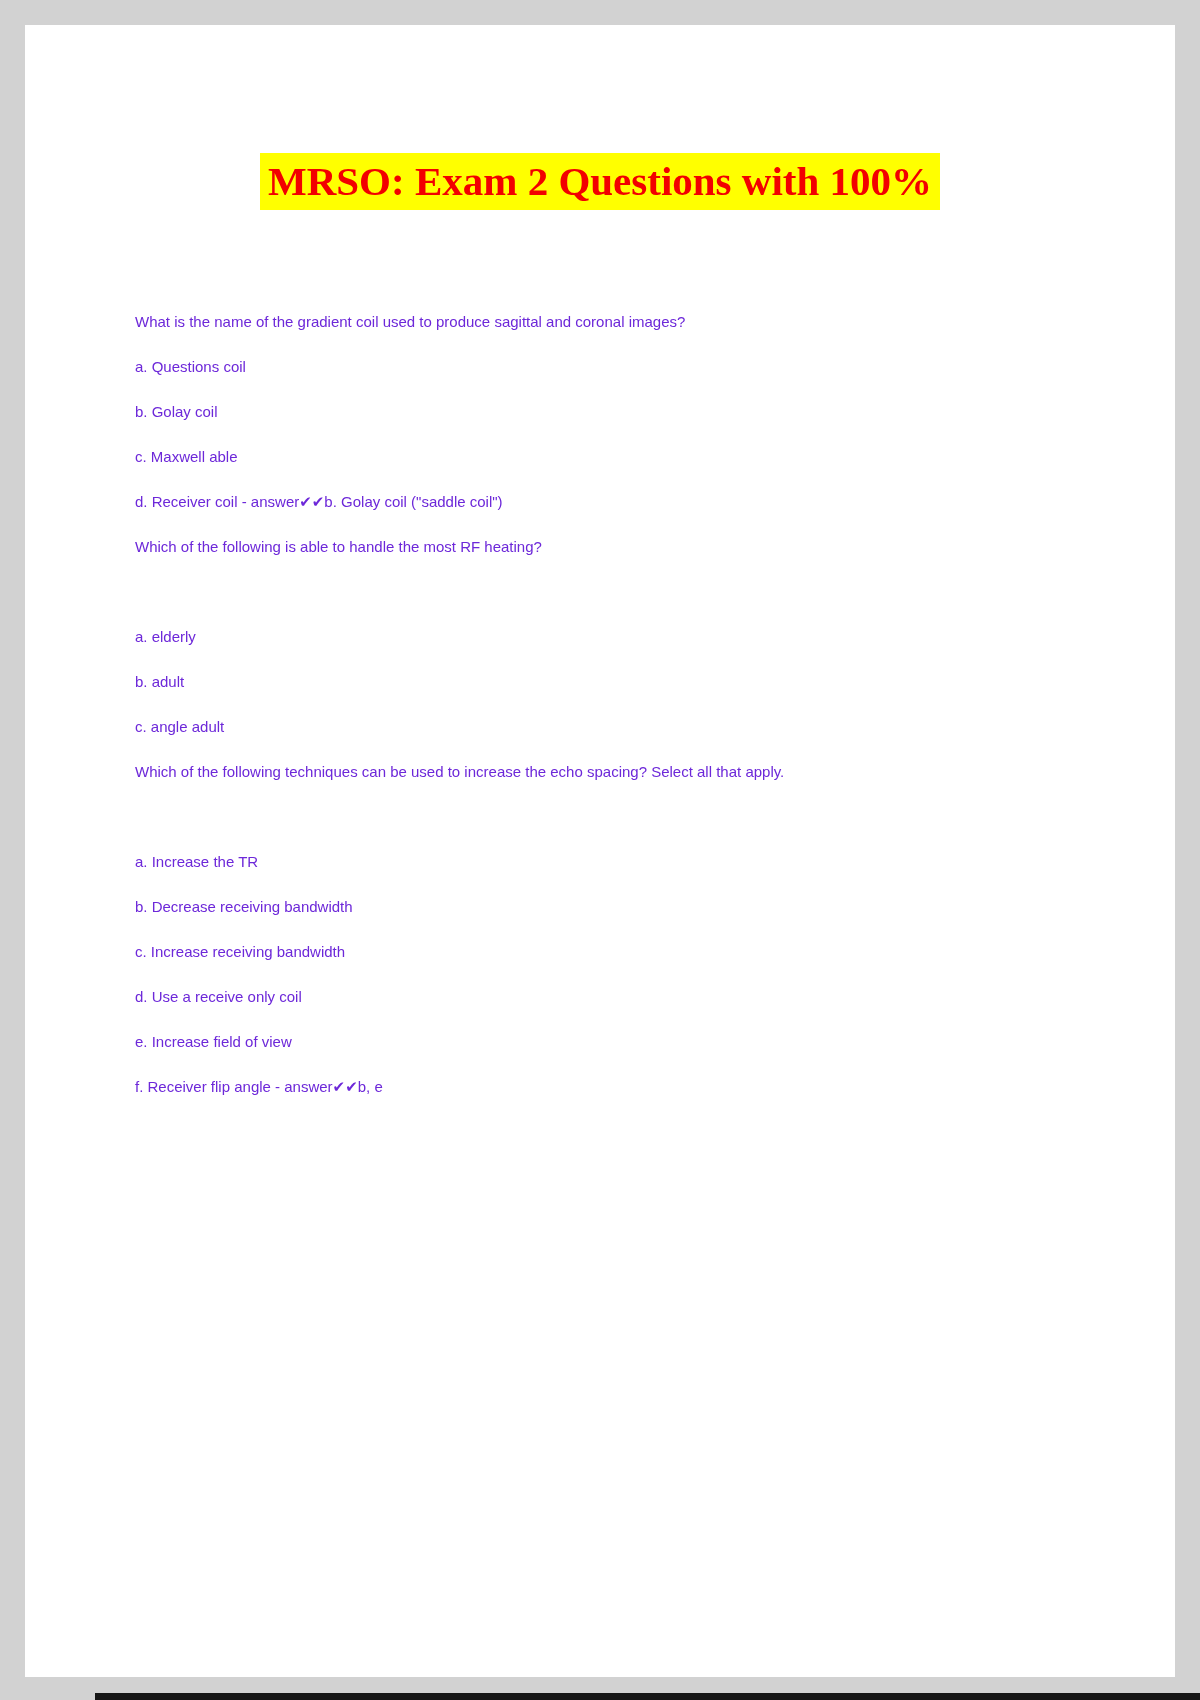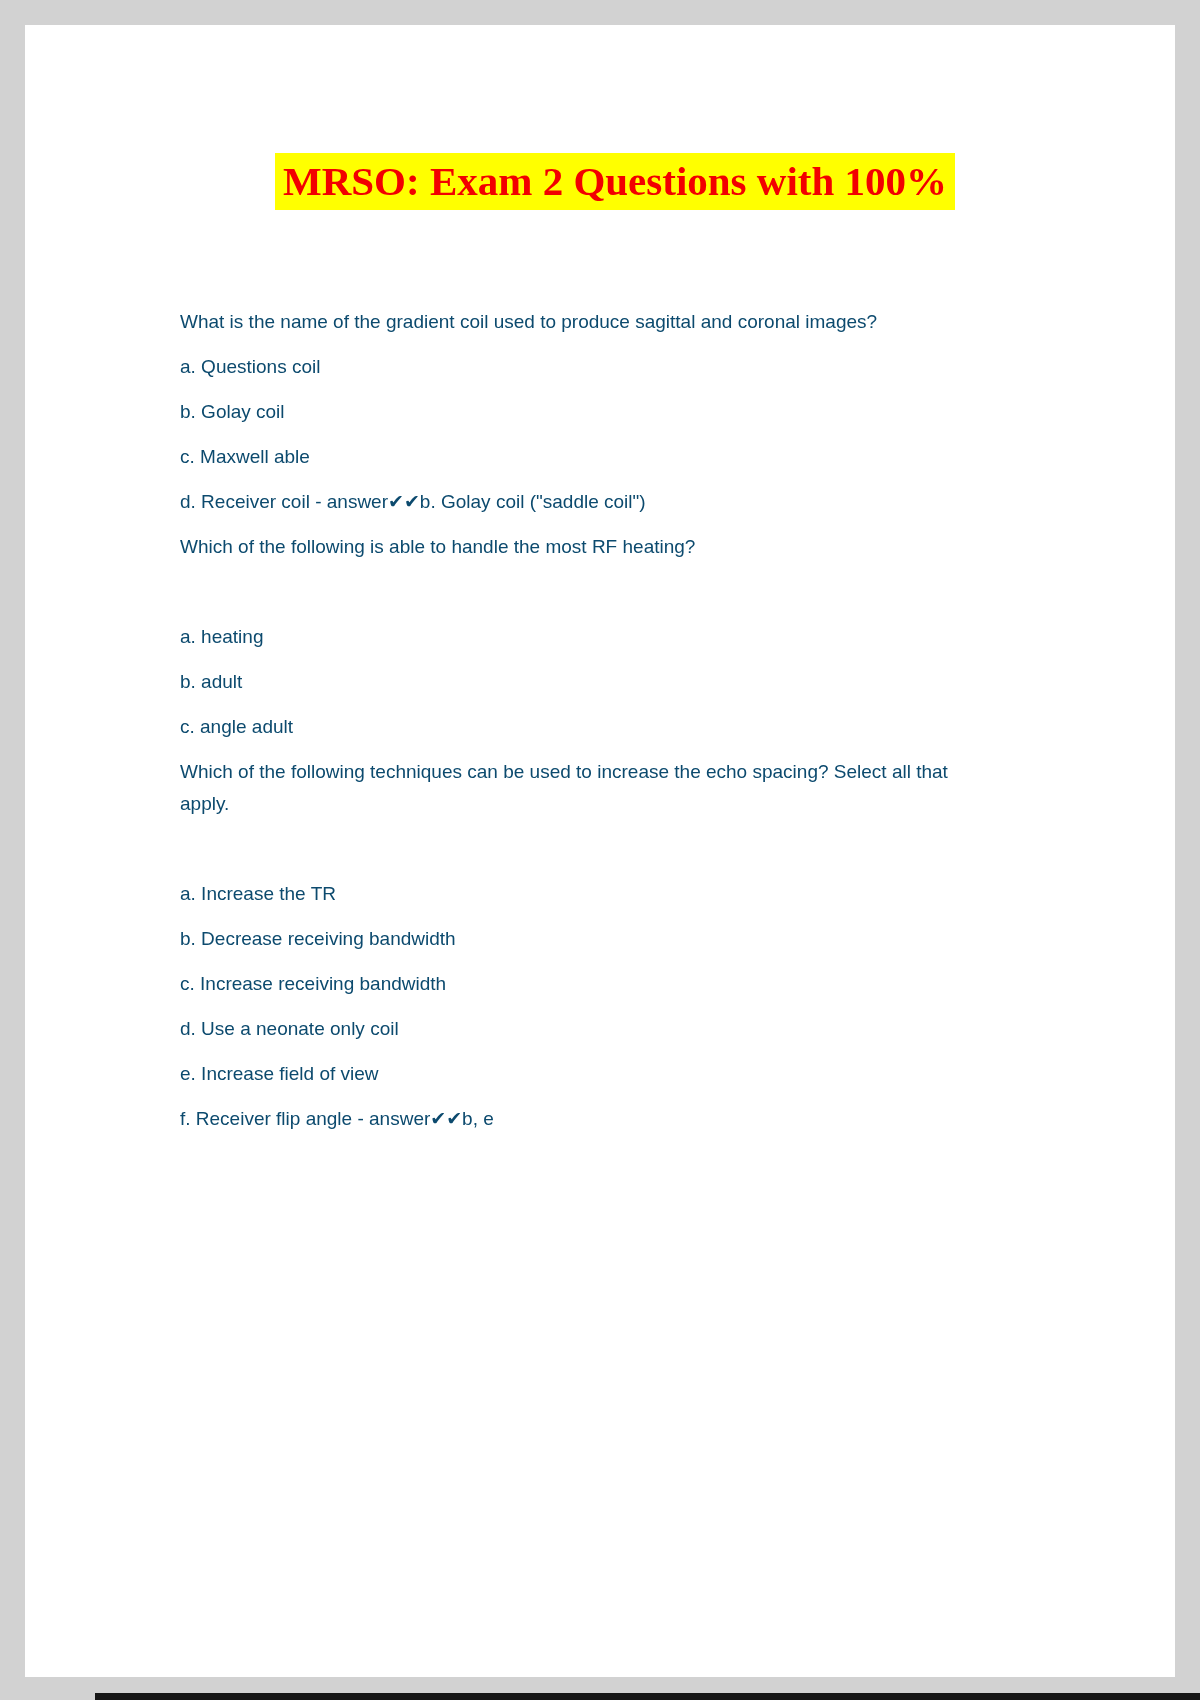--- a/index.html
+++ b/index.html
@@ -1,15 +1,15 @@
 <!DOCTYPE html>
 <html><head>
 <meta charset="utf-8">
 <style>
-  * { box-sizing: border-box; padding-left: 15px; }
+  * { box-sizing: border-box; }
   html, body { margin: 0; padding: 0; }
   body {
     width: 1200px;
     height: 1700px;
     background: #d2d2d2;
     position: relative;
     overflow: hidden;
     font-family: "Liberation Sans", sans-serif;
   }
   .page {
@@ -30,22 +30,22 @@
     color: #f20000;
   }
   .doc-title .hl-line {
     display: inline-block;
     background: #ffff00;
     padding: 0 8px;
   }
   .doc-body {
     margin: 96px 0 0 110px;
     width: 822px;
-    font-size: 19px;
-    color: #0c4a6e;
+    font-size: 15px;
+    color: #6d28d9;
   }
   .para {
     line-height: 32px;
     min-height: 32px;
     margin: 0 0 13px 0;
     white-space: pre-wrap;
   }
   .next-page-edge {
     position: absolute;
     left: 95px;
@@ -66,28 +66,28 @@
 
   <div class="doc-body">
 
   <div class="para">What is the name of the gradient coil used to produce sagittal and coronal images?</div>
       <div class="para">a. Questions coil</div>
       <div class="para">b. Golay coil</div>
       <div class="para">c. Maxwell able</div>
       <div class="para">d. Receiver coil - answer✔✔b. Golay coil ("saddle coil")</div>
       <div class="para">Which of the following is able to handle the most RF heating?</div>
       <div class="para"></div>
-      <div class="para">a. heating</div>
+      <div class="para">a. elderly</div>
       <div class="para">b. adult</div>
       <div class="para">c. angle adult</div>
       <div class="para">Which of the following techniques can be used to increase the echo spacing? Select all that apply.</div>
       <div class="para"></div>
       <div class="para">a. Increase the TR</div>
       <div class="para">b. Decrease receiving bandwidth</div>
       <div class="para">c. Increase receiving bandwidth</div>
-      <div class="para">d. Use a neonate only coil</div>
+      <div class="para">d. Use a receive only coil</div>
       <div class="para">e. Increase field of view</div>
       <div class="para">f. Receiver flip angle - answer✔✔b, e</div>
     </div>
 
 </div>
 
 <div class="next-page-edge"></div>
 
 </body></html>

